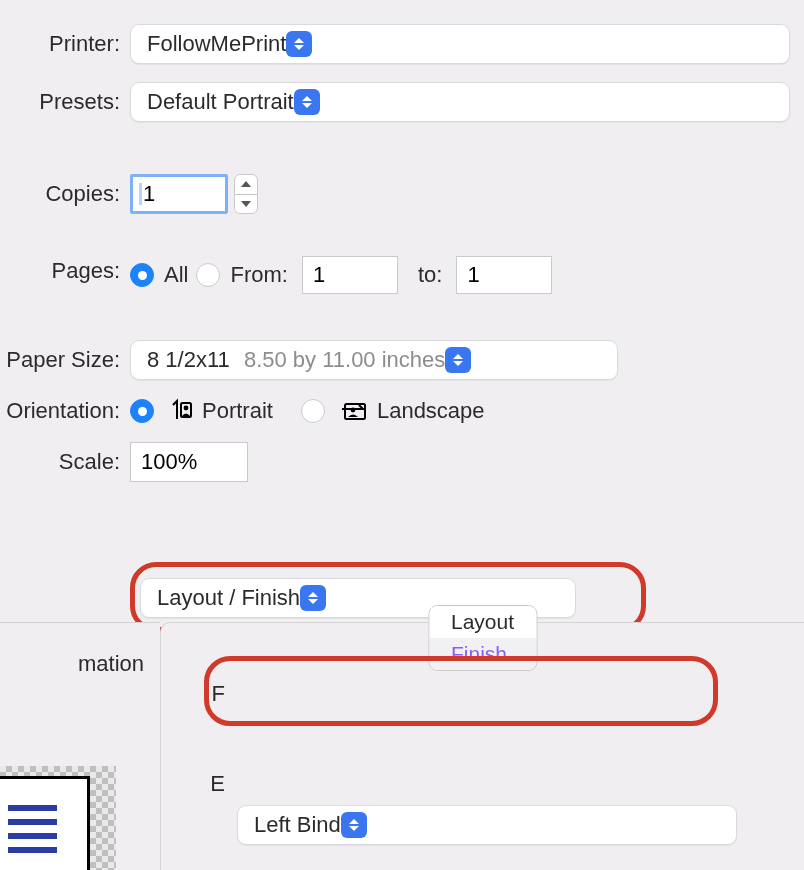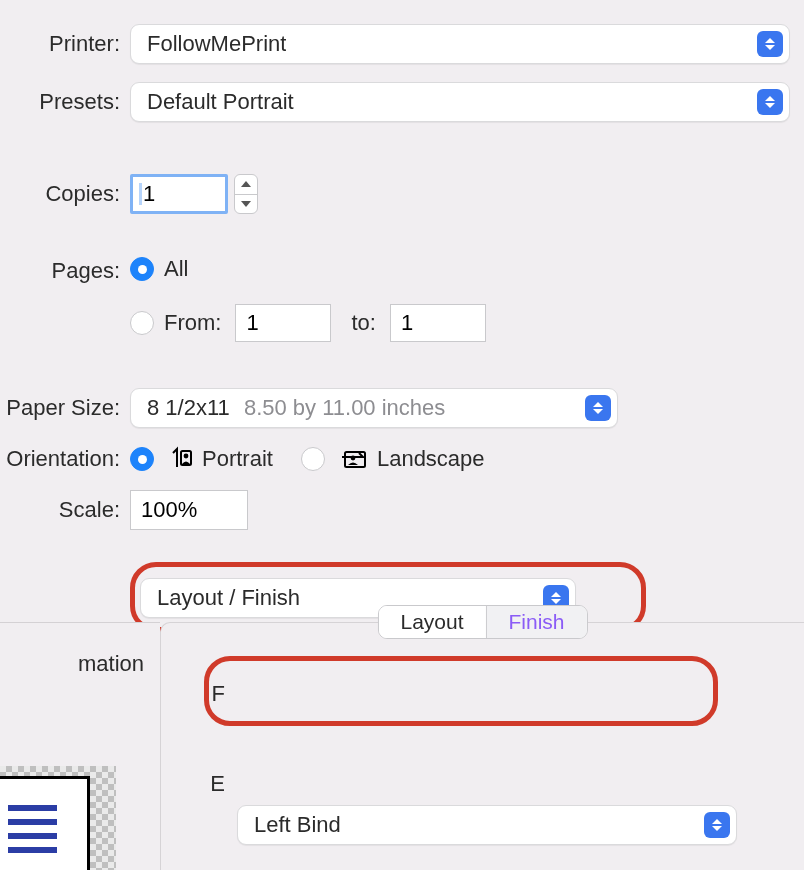--- a/index.html
+++ b/index.html
@@ -51,21 +51,20 @@
     display: flex;
     align-items: center;
     padding-right: 20px;
   }
 
   
   .popup {
     position: relative;
     display: flex;
     align-items: center;
-    justify-content: space-between;
     height: 40px;
     padding: 0 6px 0 16px;
     background: var(--field-bg);
     border: 1px solid #dadadc;
     border-radius: 9px;
     box-shadow: 0 1px 1px rgba(0,0,0,0.06);
     width: 100%;
     cursor: default;
   }
   .popup .value { white-space: nowrap; overflow: hidden; text-overflow: ellipsis; }
@@ -156,22 +155,21 @@
   }
   .radio.checked::after {
     content: "";
     width: 9px; height: 9px;
     border-radius: 50%;
     background: #fff;
   }
 
   .pages-block {
     display: flex;
-    flex-direction: column;
-    gap: 22px;
+    gap: 8px;
   }
   .pages-line {
     display: flex;
     align-items: center;
   }
   .small-field {
     height: 38px;
     width: 96px;
     padding: 0 10px;
     background: #fff;
@@ -226,20 +224,21 @@
   .seg-tabs {
     position: absolute;
     top: -18px;
     left: 50%;
     transform: translateX(-50%);
     display: flex;
     background: #fff;
     border: 1px solid var(--border);
     border-radius: 9px;
     overflow: hidden;
+    flex-direction: column;
   }
   .seg-tabs .seg {
     padding: 4px 22px;
     font-size: 21px;
   }
   .seg-tabs .seg.active {
     background: #fff;
   }
   .seg-tabs .seg:not(.active) {
     background: #f1f1f3;

